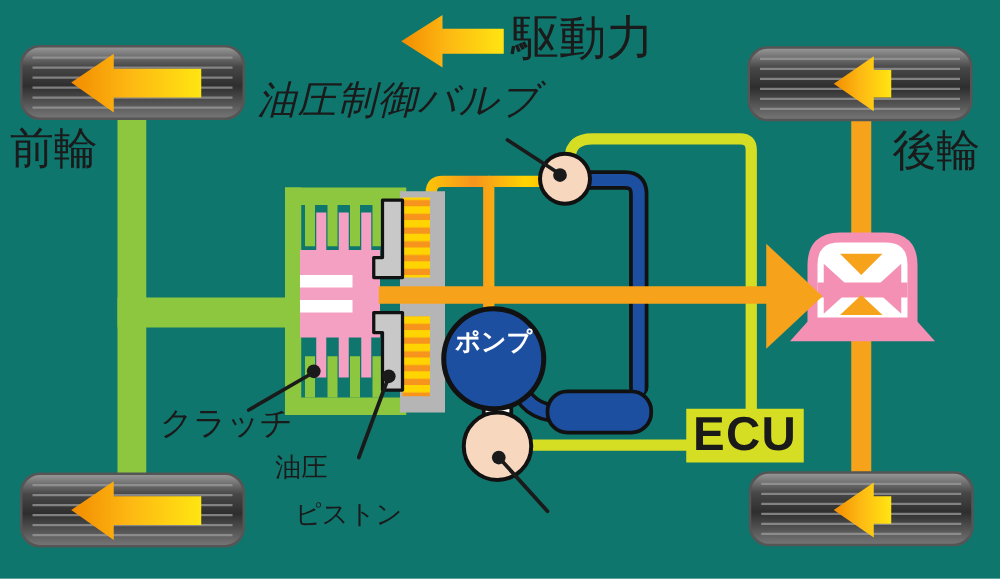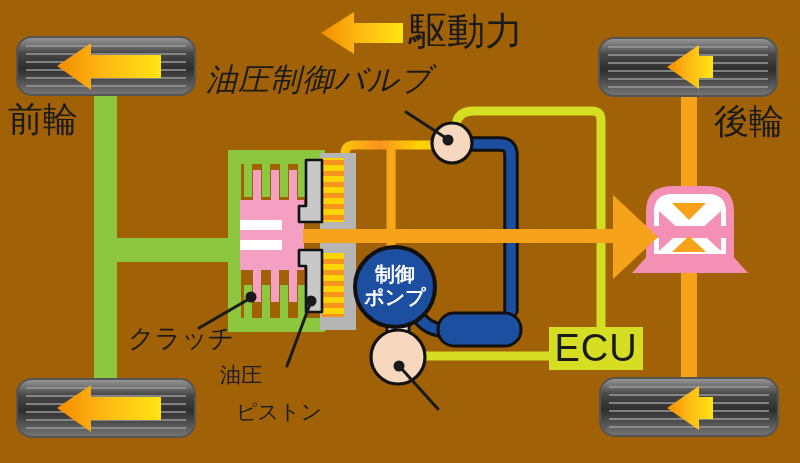--- a/index.html
+++ b/index.html
@@ -1,32 +1,32 @@
 <!DOCTYPE html>
 <html style="--green: #8dc63f; --chartreuse: #d6de23; --orange: #f7a21b; --yellow: #ffd400; --blue: #1d4fa1; --pink: #f4a0c3; --diff-pink: #f390b4; --peach: #f8d7bf; --tire-dark: #3c3c3c; --ink: #1a1a1a;"><head>
 <meta charset="utf-8">
 <style>
   html,body{margin:0;padding:0;}
-  #stage{position:relative;width:800px;height:463px;background:#a16207;overflow:hidden;
+  #stage{position:relative;width:800px;height:463px;background:#0f766e;overflow:hidden;
          font-family:"Liberation Sans","DejaVu Sans",sans-serif;}
   #art{position:absolute;left:0;top:0;}
   .lbl{position:absolute;color:var(--ink);white-space:nowrap;line-height:1.08;}
   .c-green{fill:var(--green);}  .c-chart{fill:var(--chartreuse);}
   .c-orange{fill:var(--orange);}
   .c-pink{fill:var(--pink);}   .c-dpink{fill:var(--diff-pink);}
   .c-peach{fill:var(--peach);stroke:#111;stroke-width:3.2;}
   .s-chart{stroke:var(--chartreuse);stroke-width:9;fill:none;stroke-linecap:round;}
   .pipe-o{stroke:#111;stroke-width:15.5;fill:none;stroke-linecap:round;}
   .pipe-i{stroke:var(--blue);stroke-width:9.5;fill:none;stroke-linecap:round;}
   .hyd{stroke:url(#hydGrad);stroke-width:9;fill:none;stroke-linecap:round;}
   .ptr{stroke:#1a1a1a;stroke-width:3;stroke-linecap:round;}
   .dot{fill:#1a1a1a;}
   .piston{fill:#c8c8c8;stroke:#111;stroke-width:2.6;stroke-linejoin:round;}
   .ecu-text{display:flex;align-items:center;justify-content:center;
-            font-weight:normal;letter-spacing:1px;}
+            font-weight:bold;letter-spacing:1px;}
   .pump-text{color:#fff;font-weight:bold;text-align:center;}
 </style>
 </head>
 <body>
 
 <div id="stage">
 
 <svg id="art" width="800" height="463" viewBox="0 0 800 463">
   <defs>
     <linearGradient id="tireGrad" x1="0" y1="0" x2="0" y2="1">
@@ -173,17 +173,16 @@
 
 <div class="lbl" style="left:409px;top:11px;font-size:38px;">駆動力</div>
 <div class="lbl" style="left:8px;top:100px;font-size:35px;">前輪</div>
 <div class="lbl" style="left:714px;top:102px;font-size:35px;">後輪</div>
 <div class="lbl" style="left:206px;top:63px;font-size:31px;letter-spacing:1px;font-style:italic;">油圧制御バルブ</div>
 <div class="lbl" style="left:128px;top:324px;font-size:26px;">クラッチ</div>
 <div class="lbl" style="left:220px;top:364px;font-size:21px;">油圧</div>
 <div class="lbl" style="left:236px;top:401px;font-size:21px;">ピストン</div>
 <div class="lbl ecu-text" style="left:549px;top:327px;width:94px;height:43px;font-size:38px;">ECU</div>
 <div class="pump-text" style="position:absolute;left:358px;top:263px;width:74px;font-size:20px;line-height:23px;">
-  <div>制御</div>
   <div>ポンプ</div>
 </div>
 
 </div>
 
 </body></html>

